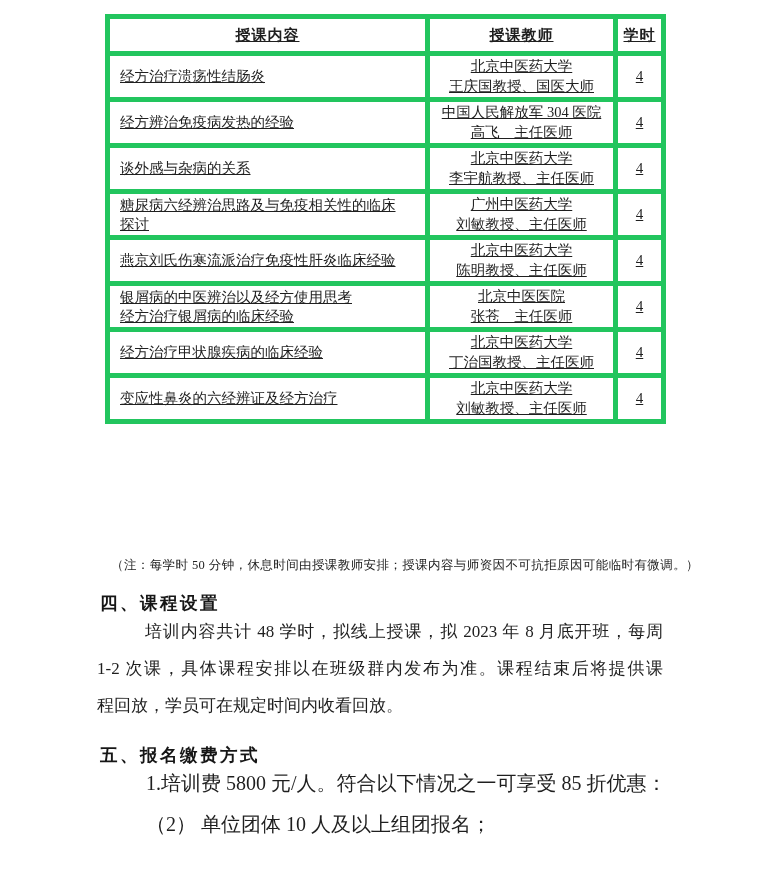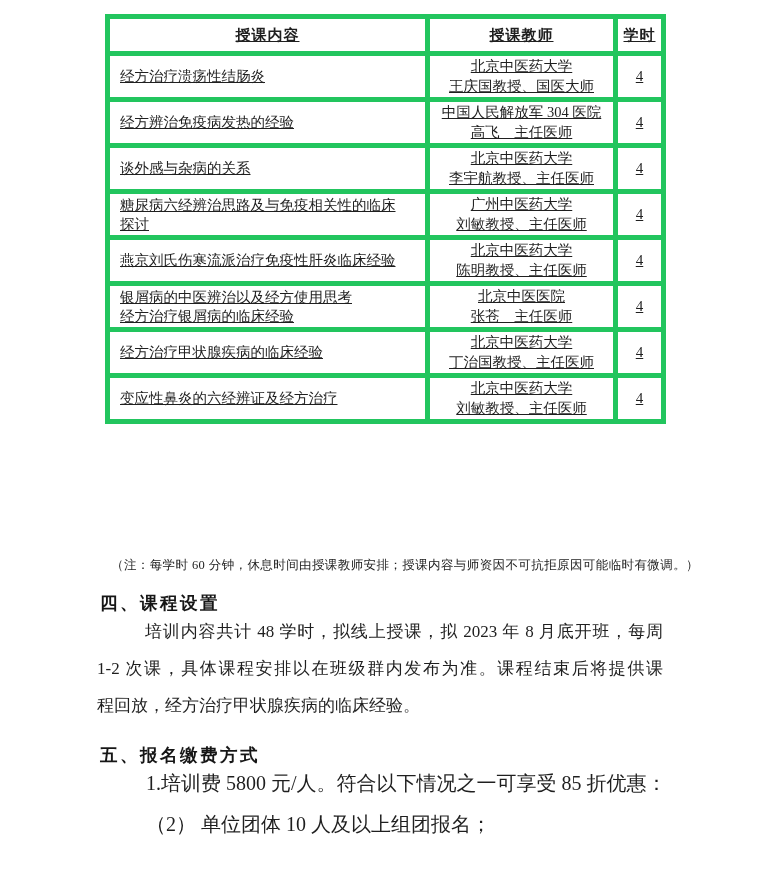--- a/index.html
+++ b/index.html
@@ -200,28 +200,28 @@
           </td>
         <td class="cell-teacher">
             <div>北京中医药大学</div>
             <div>刘敏教授、主任医师</div>
           </td>
         <td class="cell-hours">4</td>
       </tr>
     </tbody>
   </table>
 
-  <div class="table-note">（注：每学时 60 分钟，休息时间由授课教师安排；授课内容与师资因不可抗拒原因可能临时有微调。）</div>
+  <div class="table-note">（注：每学时 50 分钟，休息时间由授课教师安排；授课内容与师资因不可抗拒原因可能临时有微调。）</div>
 
   <div class="sec-heading sec4-heading">四、课程设置</div>
 
   <div class="sec4-para">
     <div class="pline indent just">培训内容共计 48 学时，拟线上授课，拟 2023 年 8 月底开班，每周</div>
     <div class="pline just">1-2 次课，具体课程安排以在班级群内发布为准。课程结束后将提供课</div>
-    <div class="pline">程回放，经方治疗甲状腺疾病的临床经验。</div>
+    <div class="pline">程回放，学员可在规定时间内收看回放。</div>
   </div>
 
   <div class="sec-heading sec5-heading">五、报名缴费方式</div>
 
   <div class="sec5-list">
     <div class="lline">1.培训费 5800 元/人。符合以下情况之一可享受 85 折优惠：</div>
     <div class="lline">（2） 单位团体 10 人及以上组团报名；</div>
   </div>
 
 </div>

